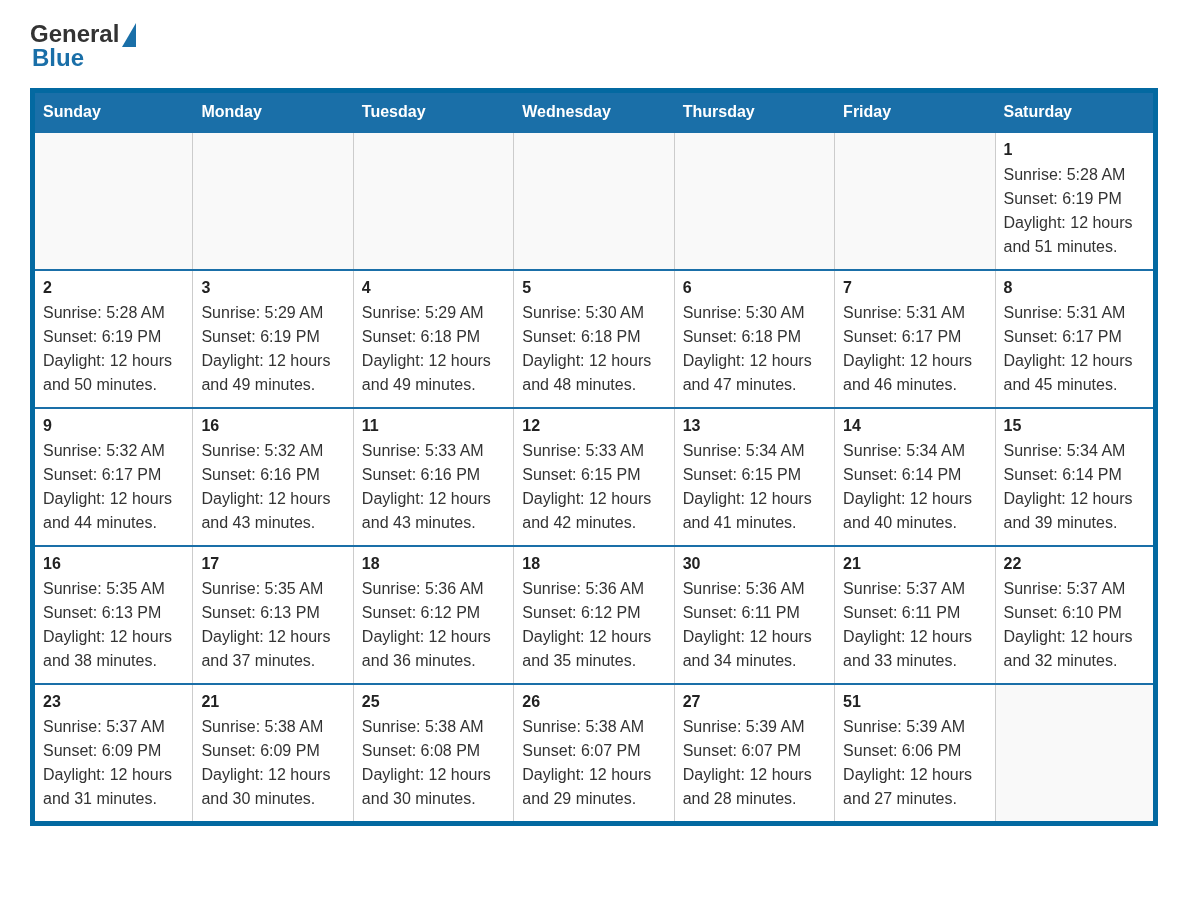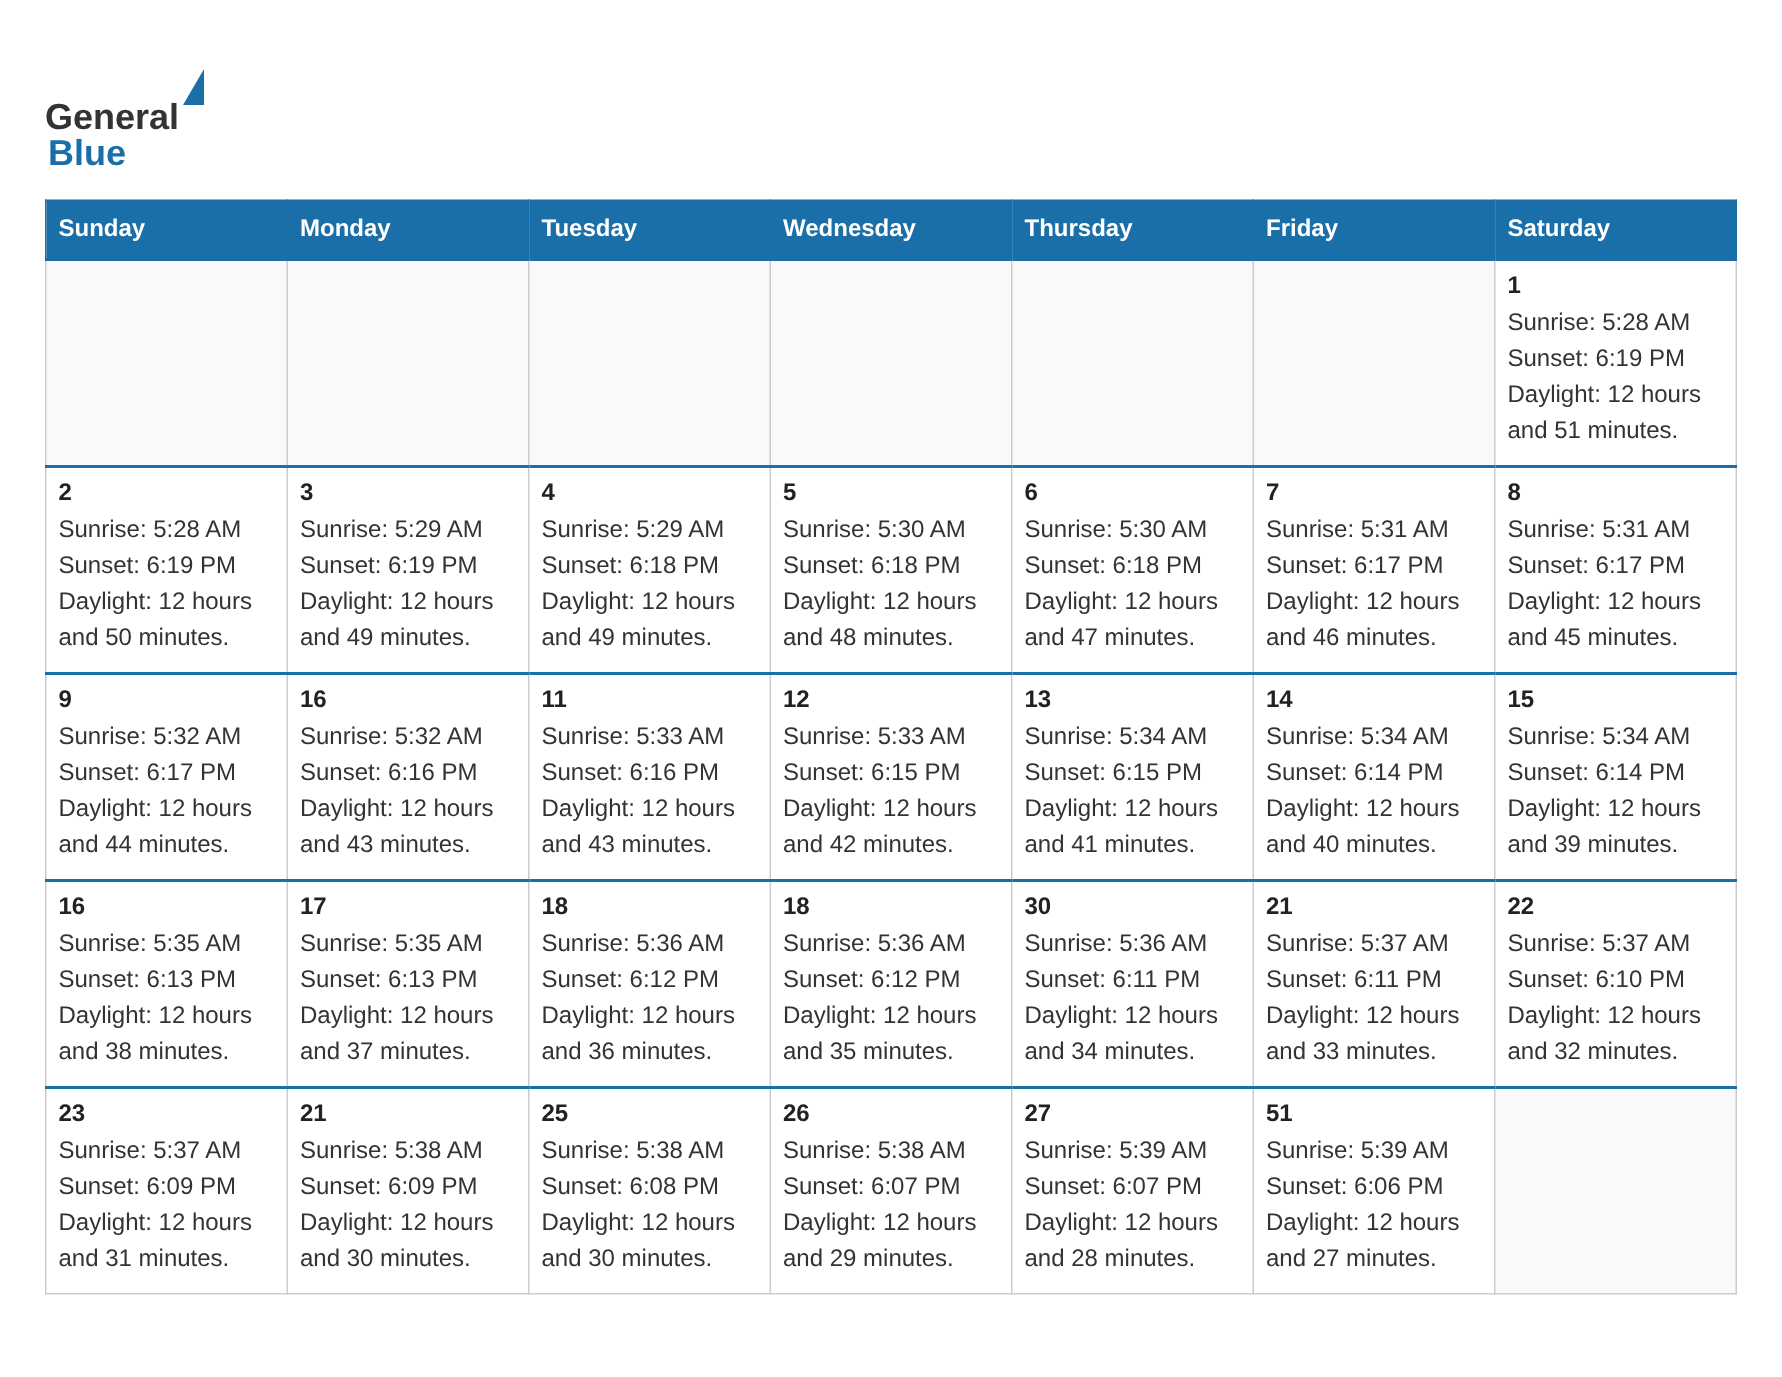--- a/index.html
+++ b/index.html
@@ -31,21 +31,21 @@
       line-height: 1.1;
     }
     .location {
       font-size: 20px;
       color: #444;
       margin-top: 4px;
     }
     .calendar {
       width: 100%;
       border-collapse: collapse;
-      border: 1px solid #0369a1;
+      border: 5px solid #0369a1;
     }
     .calendar th {
       background-color: #1a6fa8;
       color: #fff;
       font-size: 16px;
       font-weight: bold;
       padding: 10px 8px;
       text-align: left;
       border: 1px solid #1a6fa8;
     }
@@ -77,21 +77,21 @@
     .week-row td {
       border-top: 2px solid #1a6fa8;
     }
   </style>
 </head>
 <body>
 
 <div class="header">
   <div class="logo">
     <div style="display:flex;align-items:center;">
-      <span style="font-size:24px;font-weight:bold;color:#333;margin-top:45px;">General</span>
+      <span style="font-size:24px;font-weight:bold;color:#333;">General</span>
       <div style="width:0;height:0;border-left:14px solid transparent;border-bottom:24px solid #1a6fa8;margin-left:3px;margin-top:2px;"></div>
     </div>
     <div style="margin-top:-4px;margin-left:2px;">
       <span style="font-size:24px;font-weight:bold;color:#1a6fa8;margin-top:28px;">Blue</span>
     </div>
   </div>
   <div class="title-area">
     <div class="month-year"></div>
     <div class="location"></div>
   </div>

